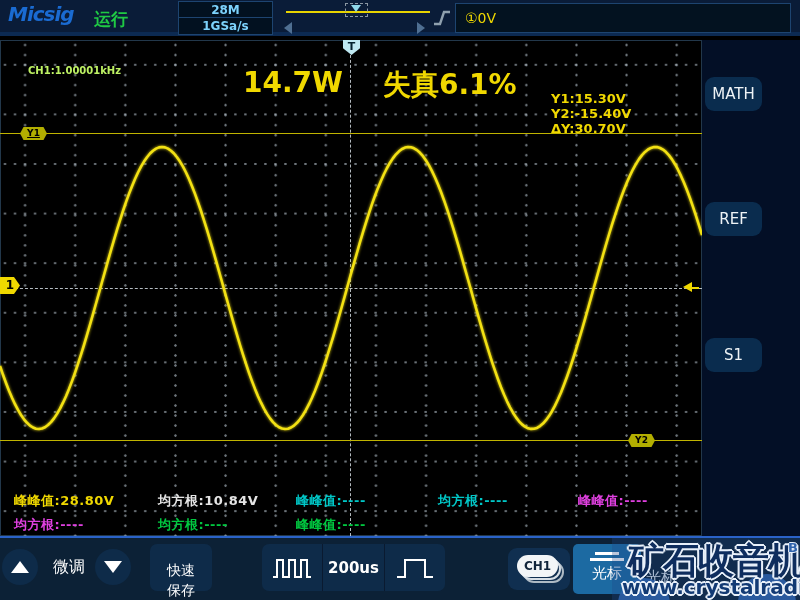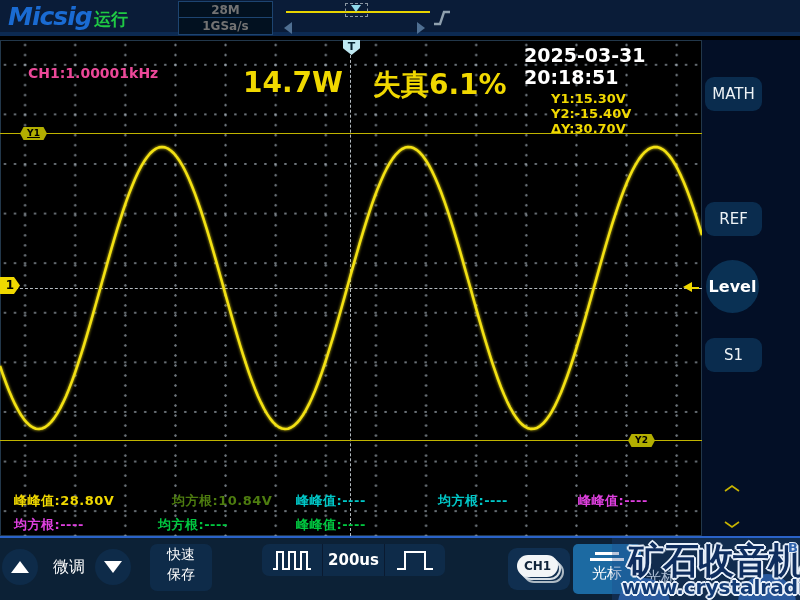--- a/index.html
+++ b/index.html
@@ -3,27 +3,27 @@
 <meta charset="utf-8">
 <style>
   * { margin:0; padding:0; box-sizing:border-box; }
   html,body { background:#000; }
   body { font-family:"DejaVu Sans","Liberation Sans",sans-serif; }
   #screen { position:relative; width:800px; height:600px; overflow:hidden; background:#000; }
 
   
   .topbar { position:absolute; left:0; top:0; width:800px; height:36px;
             background:#0a1c38; border-bottom:4px solid #0c2a52; z-index:30; }
-  .logo { position:absolute; left:8px; top:2px; font-size:25px; font-weight:bold;
+  .logo { position:absolute; left:8px; top:2px; font-size:20px; font-weight:bold;
           font-style:italic; color:#1a6bd2; letter-spacing:-1px; }
   .runstat { position:absolute; left:94px; top:8px; font-size:17px; font-weight:bold; color:#1fca44; }
   .membox { position:absolute; left:178px; top:1px; width:95px; height:34px;
             border:1px solid #1d4470; background:#021120; }
   .membox .cell { height:16px; line-height:16px; text-align:center;
-                  color:#737373; font-size:12px; font-weight:bold; }
+                  color:#7dd3fc; font-size:12px; font-weight:bold; }
   .membox .cell:first-child { border-bottom:1px solid #1d4470; }
   .miniline { position:absolute; left:286px; top:11px; width:144px; height:2px; background:#e8d400; }
   .minimarker { position:absolute; left:345px; top:3px; width:23px; height:14px;
                 border:1px dashed #8a97a3; }
   .minimarker .tri { position:absolute; left:5px; top:1px; width:0; height:0;
                      border-left:5px solid transparent; border-right:5px solid transparent;
                      border-top:7px solid #8fd8ea; }
   .posbox { position:absolute; left:295px; top:19px; width:120px; height:17px;
             border:1px solid #1d4470; background:#021120; color:#e8eef2;
             font-size:12px; text-align:center; line-height:15px; }
@@ -51,22 +51,22 @@
   .hcenter { position:absolute; top:248px; left:0; right:0; height:0;
              border-top:1px dashed rgba(225,234,240,.8); }
   .wavesvg { position:absolute; left:0; top:0; }
   .wavesvg path { fill:none; stroke-width:2.6px; stroke-linejoin:round;
                   filter:drop-shadow(0 0 1.5px rgba(242,225,20,.85)); }
 
   .tmarker { position:absolute; left:343px; top:0; width:17px; height:15px; background:#bfe9f2;
              clip-path:polygon(0 0,100% 0,100% 55%,50% 100%,0 55%);
              color:#04222e; font-size:11px; font-weight:bold; text-align:center; line-height:13px; }
 
-  .ch1freq { position:absolute; left:28px; top:25px; color:#ec4899; font-size:14px; font-weight:bold; }
-  .bigread { position:absolute; left:243px; top:26px; display:flex; gap:30px;
+  .ch1freq { position:absolute; left:28px; top:25px; color:#bef264; font-size:10px; font-weight:bold; }
+  .bigread { position:absolute; left:243px; top:26px; display:flex; gap:40px;
              color:#f0d800; font-size:28px; font-weight:bold; }
   .datetime { position:absolute; left:524px; top:4px; color:#ffffff; font-size:19px; font-weight:bold; }
   .cursorout { position:absolute; left:551px; top:51px; color:#f0d800; font-size:13px;
                font-weight:bold; line-height:15px; }
 
   .yline { position:absolute; left:0; right:0; height:0; border-top:1px solid #c0b400; }
   .ytag { position:absolute; width:27px; height:13px; background:#b2ae00; color:#000;
           font-size:9px; font-weight:bold; text-align:center; line-height:13px;
           clip-path:polygon(13% 0,87% 0,100% 50%,87% 100%,13% 100%,0 50%); }
   .chflag { position:absolute; left:0; top:237px; width:20px; height:17px; background:#f0d800;
@@ -96,22 +96,22 @@
   .cbtn .up { position:absolute; left:9px; top:12px; width:0; height:0;
               border-left:9px solid transparent; border-right:9px solid transparent;
               border-bottom:12px solid #fff; }
   .cbtn .down { position:absolute; left:9px; top:12px; width:0; height:0;
                 border-left:9px solid transparent; border-right:9px solid transparent;
                 border-top:12px solid #fff; }
   .finelabel { position:absolute; left:46px; top:19px; width:46px; text-align:center;
                color:#fff; font-size:16px; }
   .qsave { position:absolute; left:150px; top:6px; width:62px; height:47px; background:#0e2b49;
            border-radius:7px; color:#fff; font-size:14px; text-align:center;
-           line-height:20px; padding-top:0; }
-  .wgroup { position:absolute; left:262px; top:6px; width:183px; height:32px; background:#0e2b49;
+           line-height:20px; padding-top:16px; }
+  .wgroup { position:absolute; left:262px; top:6px; width:183px; height:47px; background:#0e2b49;
             border-radius:7px; display:flex; align-items:center;justify-content:center; }
   .wcell { flex:1; display:flex; align-items:center; justify-content:center; height:100%; }
   .wdiv { width:1px; height:100%; background:#0a1a30; }
   .tbtext { color:#fff; font-size:15px; font-weight:bold; }
   .chwrap { position:absolute; left:508px; top:10px; width:62px; height:42px;
             background:#102f50; border-radius:9px; }
   .choval { position:absolute; border-radius:12px; }
   .chface { left:9px; top:7px; width:41px; height:22px; background:#f2f5f7;
             color:#10243a; font-size:12px; font-weight:bold; text-align:center; line-height:22px; }
   .chsh1 { left:12px; top:10px; width:41px; height:22px; border:2px solid #d7dfe6; }
@@ -157,41 +157,41 @@
       <div class="tri"></div>
     </div>
 
     <div class="tri-l"></div>
     <div class="tri-r"></div>
 
     <svg class="slopeicon" width="18" height="20">
       <polyline points="1,16 7,16 11,4 17,4" fill="none" stroke="#8fa0ae" stroke-width="2.4"></polyline>
     </svg>
 
+    <div class="trigbox">①0V</div>
   </div>
 
   <div class="scope">
     <div class="grid"></div>
     <div class="vcenter"></div>
     <div class="hcenter"></div>
 
     <svg class="wavesvg" width="702" height="496">
       <path id="sinepath" d="M0.0 326.0L3.0 334.8L6.0 343.0L9.0 350.7L12.0 357.7L15.0 364.2L18.0 369.9L21.0 375.0L24.0 379.3L27.0 382.8L30.0 385.6L33.0 387.5L36.0 388.7L39.0 389.0L42.0 388.5L45.0 387.2L48.0 385.0L51.0 382.1L54.0 378.4L57.0 373.9L60.0 368.7L63.0 362.7L66.0 356.2L69.0 348.9L72.0 341.1L75.0 332.8L78.0 323.9L81.0 314.6L84.0 305.0L87.0 294.9L90.0 284.7L93.0 274.2L96.0 263.5L99.0 252.8L102.0 242.0L105.0 231.3L108.0 220.6L111.0 210.1L114.0 199.9L117.0 189.9L120.0 180.3L123.0 171.0L126.0 162.2L129.0 153.9L132.0 146.2L135.0 139.0L138.0 132.5L141.0 126.7L144.0 121.6L147.0 117.2L150.0 113.5L153.0 110.7L156.0 108.6L159.0 107.4L162.0 107.0L165.0 107.4L168.0 108.6L171.0 110.7L174.0 113.5L177.0 117.2L180.0 121.6L183.0 126.7L186.0 132.5L189.0 139.0L192.0 146.2L195.0 153.9L198.0 162.2L201.0 171.0L204.0 180.3L207.0 189.9L210.0 199.9L213.0 210.1L216.0 220.6L219.0 231.3L222.0 242.0L225.0 252.8L228.0 263.5L231.0 274.2L234.0 284.7L237.0 294.9L240.0 305.0L243.0 314.6L246.0 323.9L249.0 332.8L252.0 341.1L255.0 348.9L258.0 356.2L261.0 362.7L264.0 368.7L267.0 373.9L270.0 378.4L273.0 382.1L276.0 385.0L279.0 387.2L282.0 388.5L285.0 389.0L288.0 388.7L291.0 387.5L294.0 385.6L297.0 382.8L300.0 379.3L303.0 375.0L306.0 369.9L309.0 364.2L312.0 357.7L315.0 350.7L318.0 343.0L321.0 334.8L324.0 326.0L327.0 316.8L330.0 307.2L333.0 297.3L336.0 287.1L339.0 276.6L342.0 266.0L345.0 255.3L348.0 244.5L351.0 233.7L354.0 223.1L357.0 212.6L360.0 202.2L363.0 192.2L366.0 182.5L369.0 173.1L372.0 164.2L375.0 155.8L378.0 147.9L381.0 140.7L384.0 134.0L387.0 128.0L390.0 122.7L393.0 118.1L396.0 114.3L399.0 111.3L402.0 109.0L405.0 107.6L408.0 107.0L411.0 107.2L414.0 108.3L417.0 110.1L420.0 112.8L423.0 116.2L426.0 120.5L429.0 125.4L432.0 131.1L435.0 137.5L438.0 144.5L441.0 152.1L444.0 160.2L447.0 168.9L450.0 178.1L453.0 187.6L456.0 197.5L459.0 207.7L462.0 218.2L465.0 228.8L468.0 239.5L471.0 250.2L474.0 261.0L477.0 271.7L480.0 282.2L483.0 292.6L486.0 302.6L489.0 312.4L492.0 321.8L495.0 330.7L498.0 339.2L501.0 347.2L504.0 354.5L507.0 361.3L510.0 367.3L513.0 372.7L516.0 377.4L519.0 381.3L522.0 384.4L525.0 386.7L528.0 388.3L531.0 388.9L534.0 388.8L537.0 387.9L540.0 386.1L543.0 383.6L546.0 380.2L549.0 376.1L552.0 371.2L555.0 365.6L558.0 359.3L561.0 352.4L564.0 344.8L567.0 336.7L570.0 328.1L573.0 319.0L576.0 309.5L579.0 299.6L582.0 289.5L585.0 279.1L588.0 268.5L591.0 257.8L594.0 247.0L597.0 236.3L600.0 225.6L603.0 215.0L606.0 204.6L609.0 194.5L612.0 184.7L615.0 175.3L618.0 166.3L621.0 157.7L624.0 149.7L627.0 142.3L630.0 135.5L633.0 129.3L636.0 123.9L639.0 119.1L642.0 115.1L645.0 111.9L648.0 109.5L651.0 107.9L654.0 107.1L657.0 107.1L660.0 108.0L663.0 109.6L666.0 112.1L669.0 115.4L672.0 119.4L675.0 124.2L678.0 129.7L681.0 135.9L684.0 142.8L687.0 150.3L690.0 158.3L693.0 166.9L696.0 175.9L699.0 185.4L702.0 195.2" stroke="#f3e113"></path>
     </svg>
 
     <div class="tmarker">T</div>
 
     <div class="ch1freq">CH1:1.00001kHz</div>
 
     <div class="bigread">
       <span>14.7W</span>
       <span>失真6.1%</span>
     </div>
 
-    <div class="datetime">2025-03-31 20:18:51</div>
 
     <div class="cursorout">
       <div>Y1:15.30V</div>
       <div>Y2:-15.40V</div>
       <div>ΔY:30.70V</div>
     </div>
 
     <div class="yline" style="top:93px;"></div>
     <div class="ytag" style="left:20px; top:87px;text-decoration:underline;">Y1</div>
 
@@ -201,21 +201,21 @@
     <div class="chflag">1</div>
 
     <div class="triglvl">
       <div class="head"></div>
       <div class="tail"></div>
     </div>
 
     <div class="m-item" style="left: 14px; top: 452px; color: rgb(240, 216, 0);">
       <span>峰峰值:</span><span>28.80V</span>
     </div>
-    <div class="m-item" style="left: 172px; top: 452px; color: #4d7c0f;">
+    <div class="m-item" style="left: 158px; top: 452px; color: #e5e5e5;">
       <span>均方根:</span><span>10.84V</span>
     </div>
     <div class="m-item" style="left: 296px; top: 452px; color: rgb(0, 200, 200);">
       <span>峰峰值:</span><span>----</span>
     </div>
     <div class="m-item" style="left: 438px; top: 452px; color: rgb(0, 200, 200);">
       <span>均方根:</span><span>----</span>
     </div>
     <div class="m-item" style="left: 578px; top: 452px; color: rgb(224, 64, 224);">
       <span>峰峰值:</span><span>----</span>
@@ -229,29 +229,20 @@
     </div>
     <div class="m-item" style="left: 296px; top: 476px; color: rgb(0, 200, 64);">
       <span>峰峰值:</span><span>----</span>
     </div>
   </div>
 
   <div class="sidebar">
     <div class="sbtn" style="top:162px;">REF</div>
     <div class="sbtn" style="top:37px;">MATH</div>
 
-    <div class="levelbtn">
-      <svg class="chev" style="top:225px;" width="16" height="7">
-        <polyline points="1,6 8,1 15,6" fill="none" stroke="#c8b400" stroke-width="1.6"></polyline>
-      </svg>
-      <span>Level</span>
-      <svg class="chev" style="top:261px;" width="16" height="7">
-        <polyline points="1,1 8,6 15,1" fill="none" stroke="#c8b400" stroke-width="1.6"></polyline>
-      </svg>
-    </div>
 
     <div class="sbtn" style="top:298px;">S1</div>
   </div>
 
   <div class="bottombar">
 
     <div class="cbtn" style="left:2px;">
       <div class="up"></div>
     </div>
     <div class="finelabel">微调</div>

